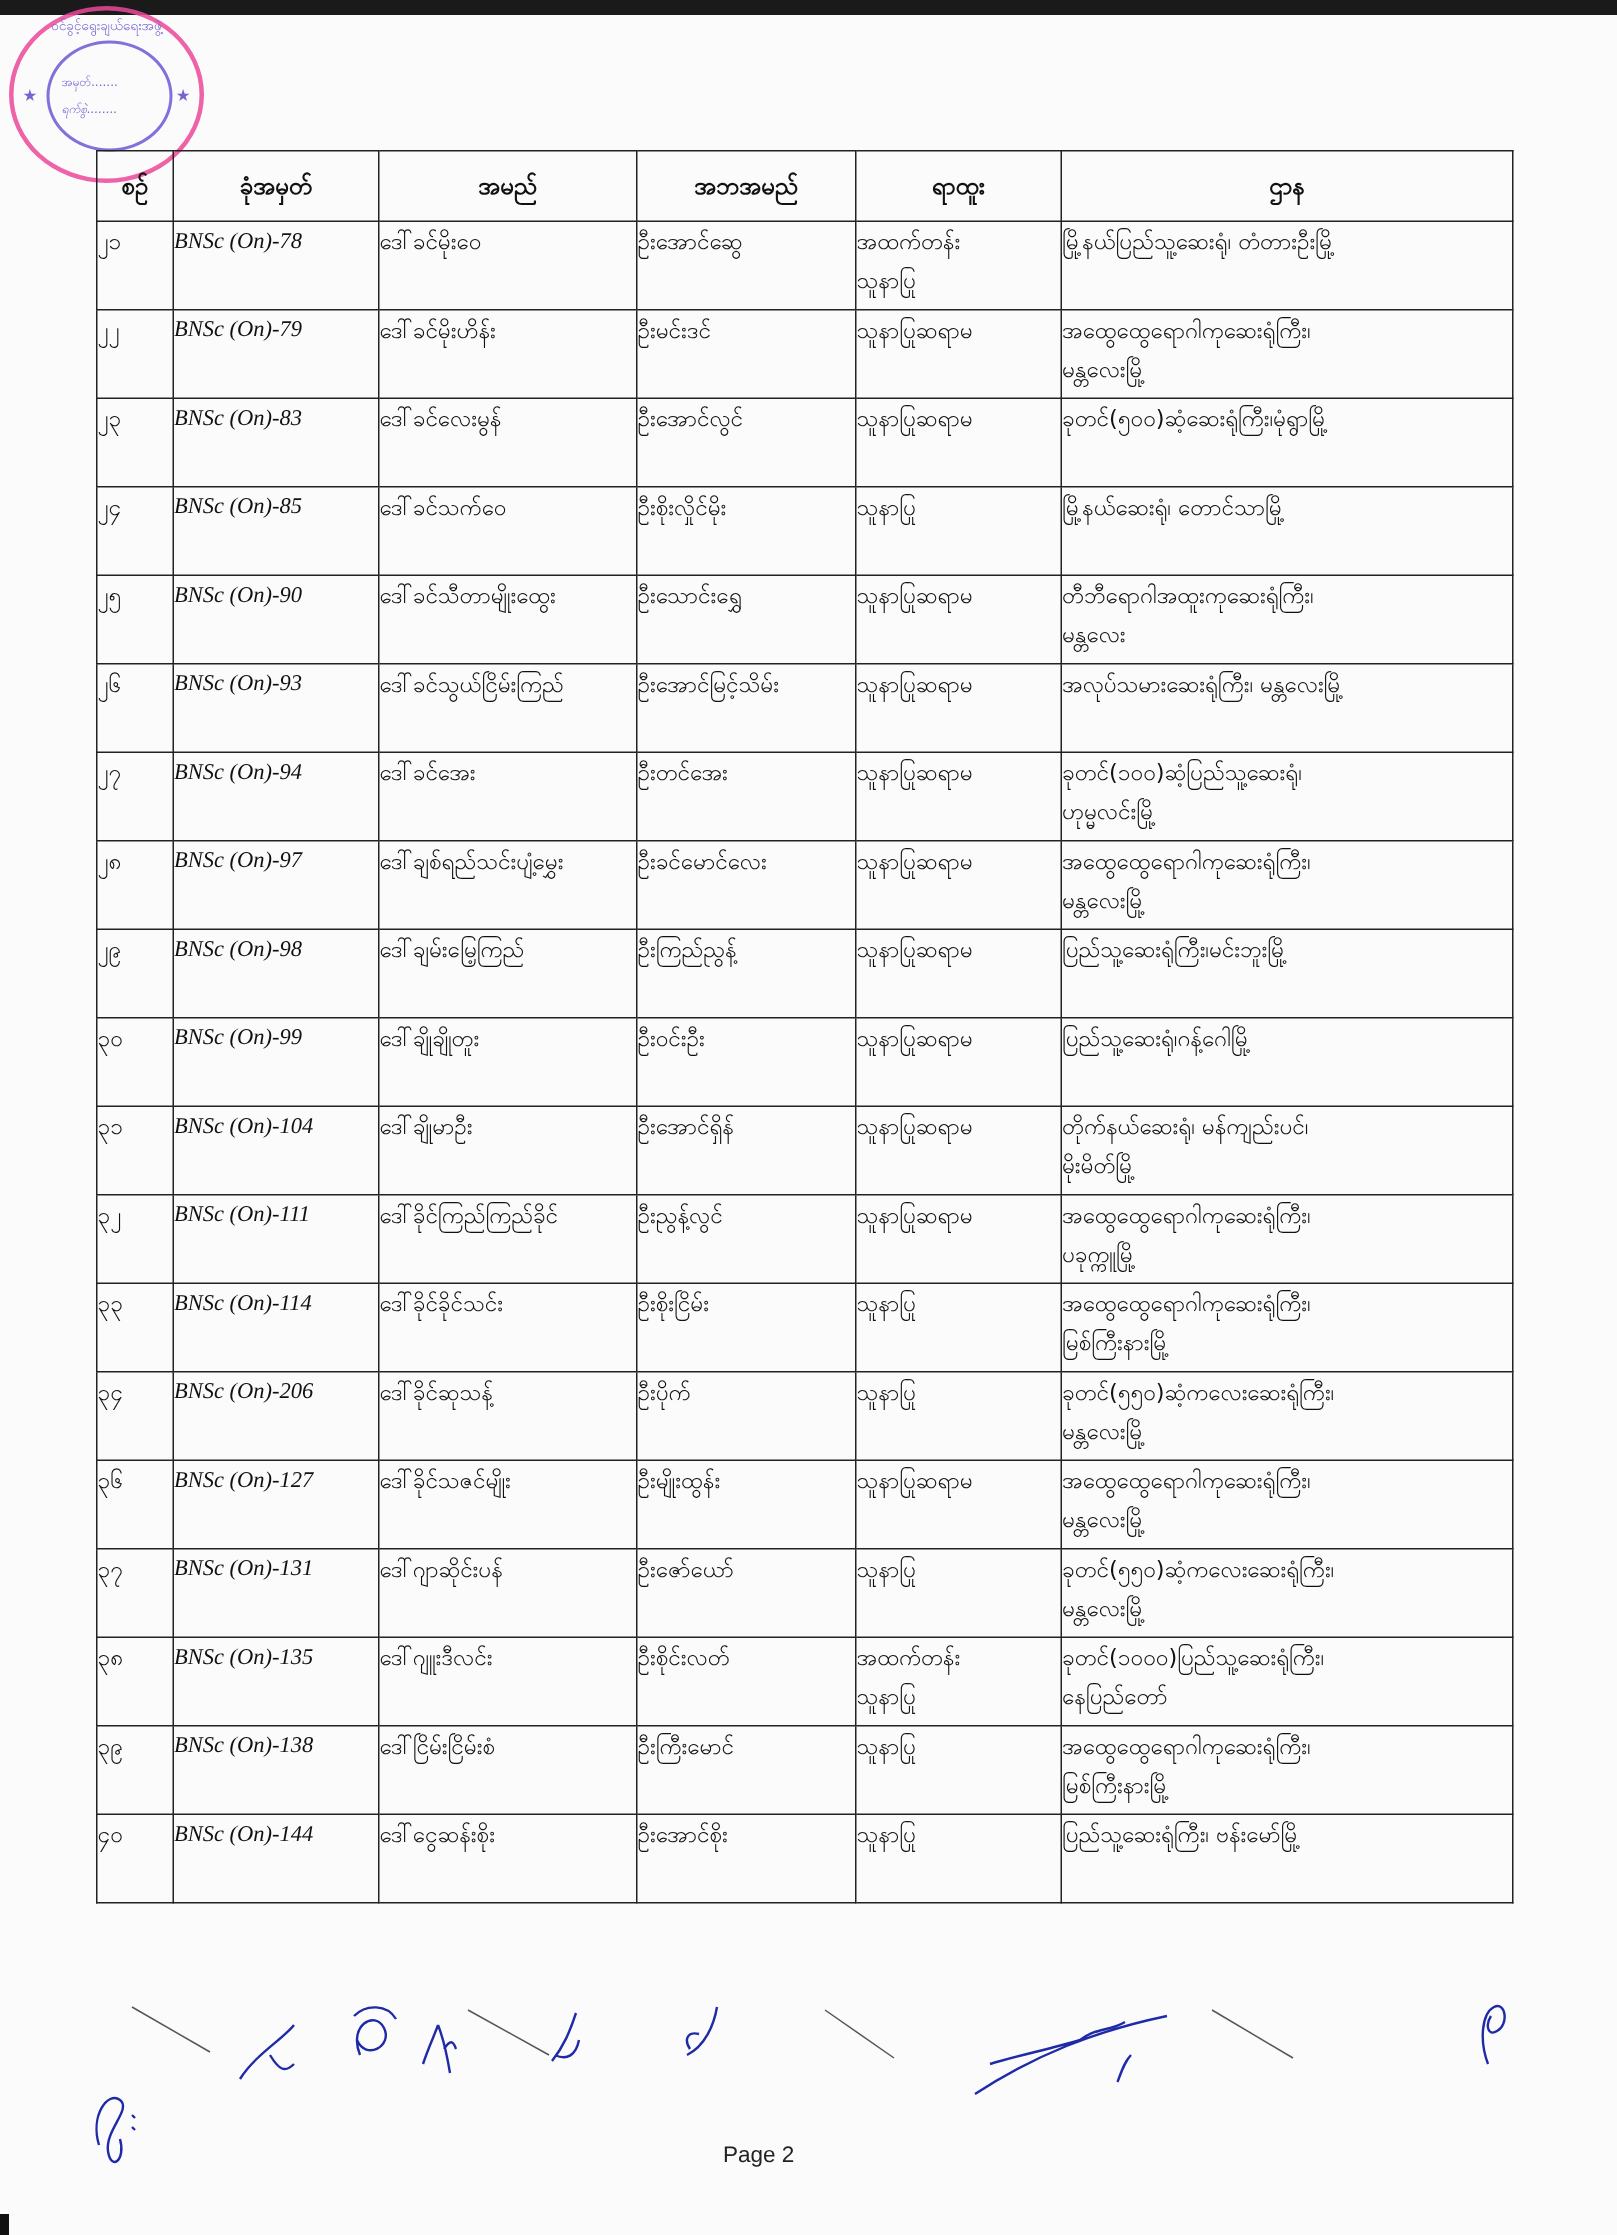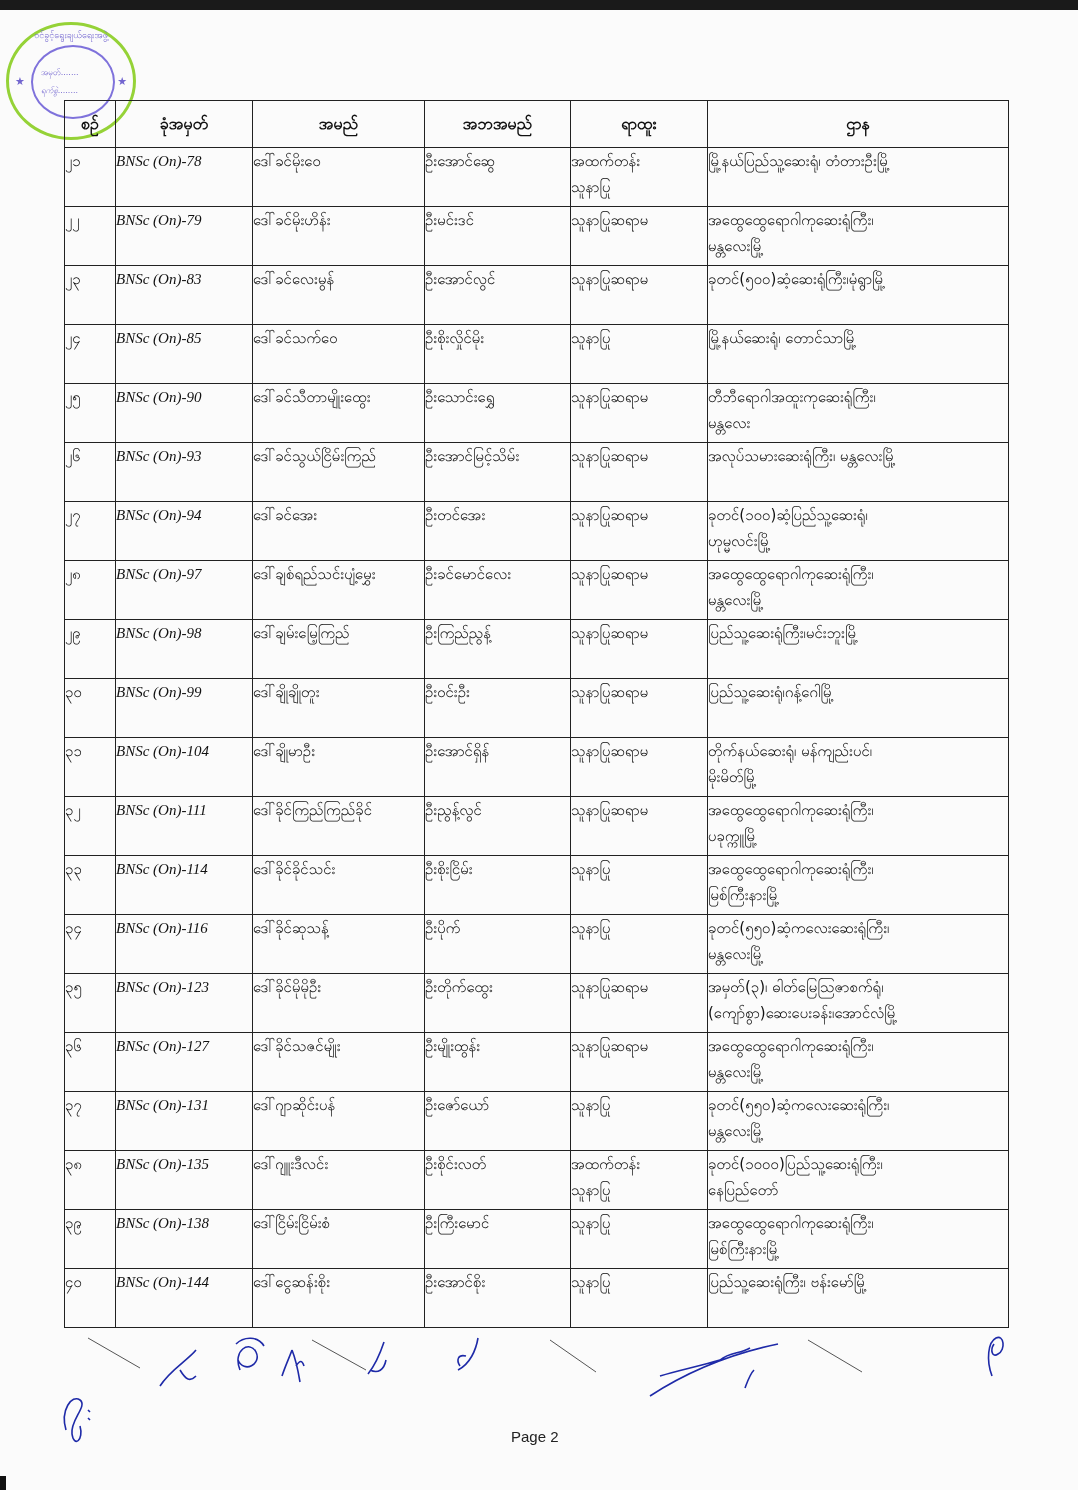--- a/index.html
+++ b/index.html
@@ -4,22 +4,22 @@
   <style>
     html, body { margin: 0; padding: 0; }
     body {
       width: 1078px; height: 1490px; position: relative; overflow: hidden;
       background: #fbfbfb;
       font-family: "DejaVu Sans", sans-serif;
       color: #111;
     }
     .topbar { position: absolute; left: 0; top: 0; width: 1078px; height: 10px; background: #1a1a1a; }
     .stamp {
-      position: absolute; left: 6px; top: 22px; width: 130px; height: 118px;
-      border-radius: 50%; border: 3px solid #84cc16; box-sizing: border-box; opacity: 0.85;
+      position: absolute; left: 6px; top: 4px; width: 130px; height: 118px;
+      border-radius: 50%; border: 3px solid #ec4899; box-sizing: border-box; opacity: 0.85;
     }
     .stamp::before {
       content: ""; position: absolute; left: 22px; top: 20px; width: 80px; height: 70px;
       border-radius: 50%; border: 2px solid #6a5bd6;
     }
     .stamp .ring-text {
       position: absolute; left: 0; top: 0; width: 100%; text-align: center;
       font-size: 9px; color: #5b4cc8; margin-top: 4px;
     }
     .stamp .inner-line {
@@ -51,21 +51,21 @@
     col.c-rank { width: 137px; }
     col.c-dept { width: 301px; }
     td.no { text-align: left; font-size: 15px; padding-top: 3px; }
     td.id { font-family: "Liberation Serif", serif; font-size: 17px; padding-left: 3px; padding-top: 1px; white-space: nowrap; font-style: italic; }
     td.name, td.father, td.rank, td.dept { padding-left: 2px; padding-top: 1px; font-size: 14px; }
     td .line { display: block; }
 
     .sign-area { position: absolute; left: 0; top: 1330px; width: 1078px; height: 160px; }
     .sign-area svg { position: absolute; left: 0; top: 0; }
     .page-no {
-      position: absolute; left: 511px; top: 1428px; font-family: "Liberation Sans", sans-serif;
+      position: absolute; left: 482px; top: 1428px; font-family: "Liberation Sans", sans-serif;
       font-size: 15px; color: #222;
     }
     .corner-mark { position: absolute; left: 0; top: 1476px; width: 6px; height: 14px; background: #111; }
   </style>
 </head>
 <body>
 
 <div class="topbar"></div>
 
 <div class="stamp">
@@ -255,42 +255,29 @@
         <td class="rank">
           <span class="line">သူနာပြု</span>
         </td>
         <td class="dept">
           <span class="line">အထွေထွေရောဂါကုဆေးရုံကြီး၊</span>
           <span class="line">မြစ်ကြီးနားမြို့</span>
         </td>
       </tr>
       <tr>
         <td class="no">၃၄</td>
-        <td class="id">BNSc (On)-116</td>
+        <td class="id">BNSc (On)-206</td>
         <td class="name">ဒေါ်ခိုင်ဆုသန့်</td>
         <td class="father">ဦးပိုက်</td>
         <td class="rank">
           <span class="line">သူနာပြု</span>
         </td>
         <td class="dept">
           <span class="line">ခုတင်(၅၅၀)ဆံ့ကလေးဆေးရုံကြီး၊</span>
           <span class="line">မန္တလေးမြို့</span>
-        </td>
-      </tr>
-      <tr>
-        <td class="no">၃၅</td>
-        <td class="id">BNSc (On)-123</td>
-        <td class="name">ဒေါ်ခိုင်မိုမိုဦး</td>
-        <td class="father">ဦးတိုက်ထွေး</td>
-        <td class="rank">
-          <span class="line">သူနာပြုဆရာမ</span>
-        </td>
-        <td class="dept">
-          <span class="line">အမှတ်(၃)၊ ဓါတ်မြေဩဇာစက်ရုံ၊</span>
-          <span class="line">(ကျော်စွာ)ဆေးပေးခန်း၊အောင်လံမြို့</span>
         </td>
       </tr>
       <tr>
         <td class="no">၃၆</td>
         <td class="id">BNSc (On)-127</td>
         <td class="name">ဒေါ်ခိုင်သဇင်မျိုး</td>
         <td class="father">ဦးမျိုးထွန်း</td>
         <td class="rank">
           <span class="line">သူနာပြုဆရာမ</span>
         </td>

